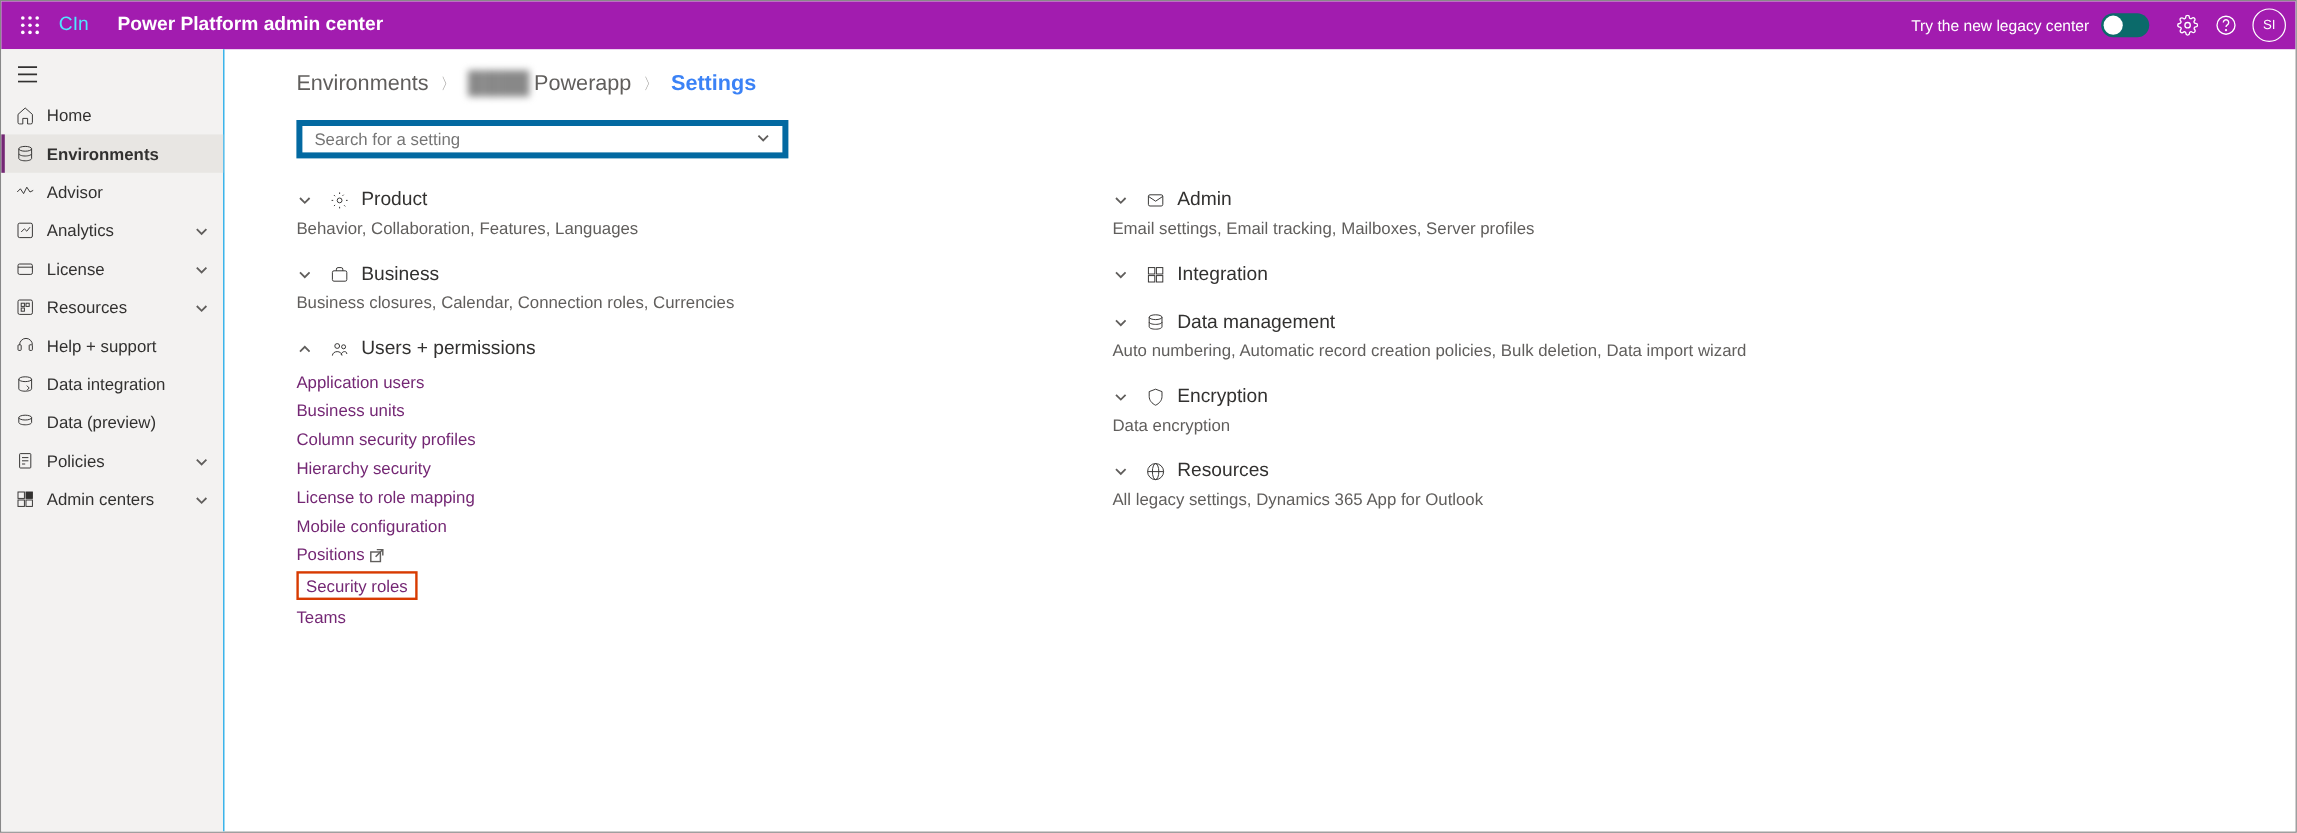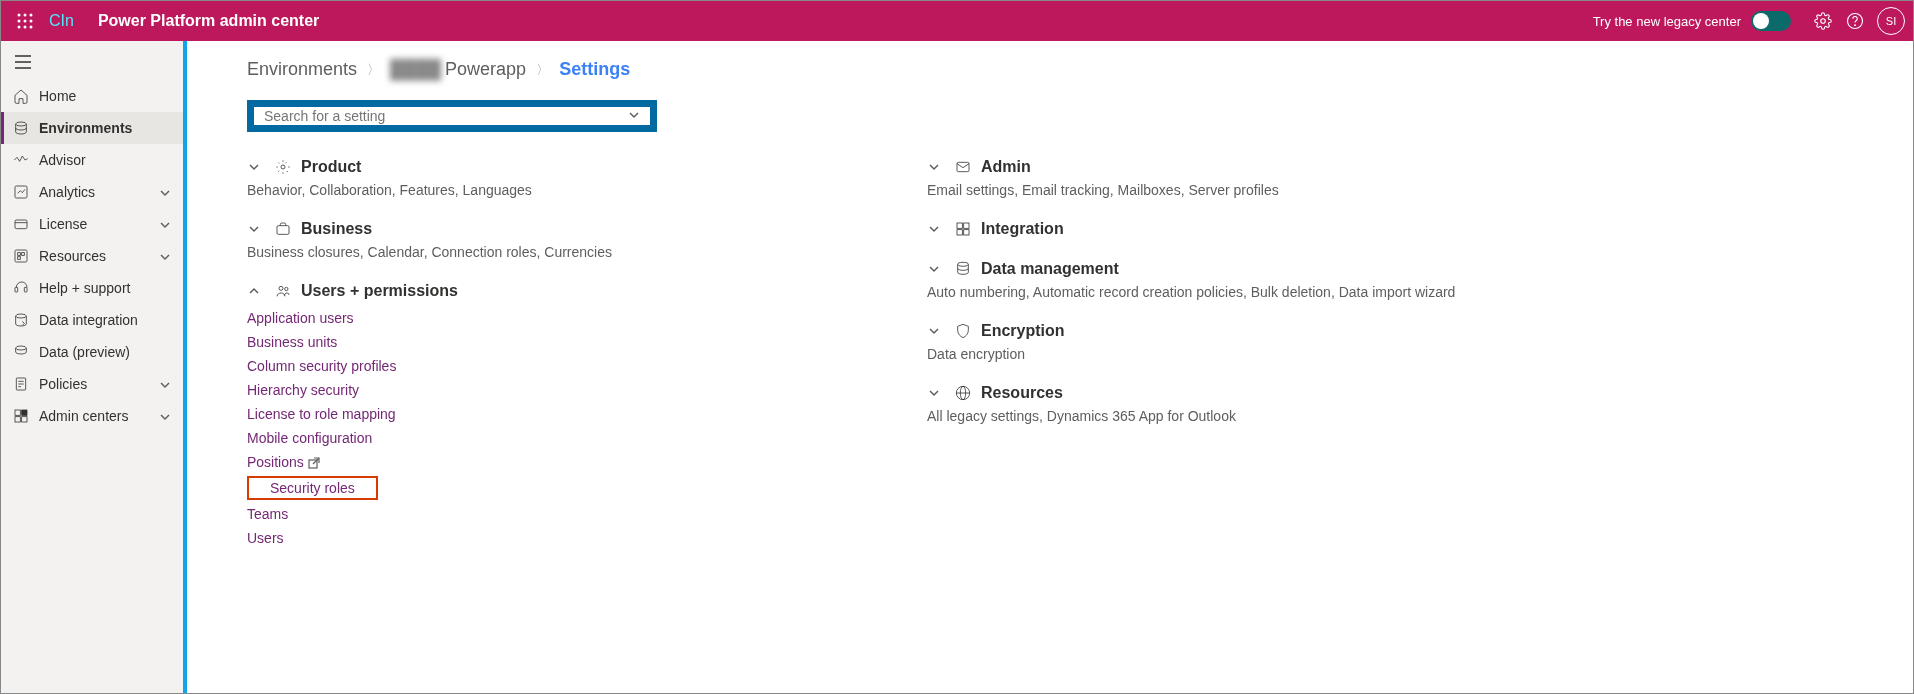--- a/index.html
+++ b/index.html
@@ -1,69 +1,69 @@
 <!DOCTYPE html>
 <html><head>
 <meta charset="utf-8">
 <style>
 * { margin: 0; padding: 0; box-sizing: border-box; font-family: "Segoe UI", -apple-system, BlinkMacSystemFont, sans-serif; }
 body { background: #fff; color: #323130; font-size: 14px; width: 1914px; height: 694px; overflow: hidden; border: 1px solid #888; }
 
 
-.header { height: 40px; background: #be185d; color: #fff; display: flex; align-items: center; padding: 0 8px; }
+.header { height: 40px; background: #a21caf; color: #fff; display: flex; align-items: center; padding: 0 8px; }
 .waffle { width: 32px; height: 32px; display: flex; align-items: center; justify-content: center; cursor: pointer; }
 .waffle svg { fill: #fff; }
 .brand { color: #50E6FF; font-size: 16px; margin-left: 8px; margin-right: 24px; font-weight: 400; }
 .hdr-title { font-size: 16px; font-weight: 600; }
 .hdr-spacer { flex: 1; }
 .hdr-try { font-size: 13px; margin-right: 10px; }
 .toggle { position: relative; width: 40px; height: 20px; background: #0b6a6a; border-radius: 10px; cursor: pointer; margin-right: 16px; }
 .toggle::after { content: ""; position: absolute; left: 2px; top: 2px; width: 16px; height: 16px; border-radius: 50%; background: #fff; }
 .hdr-icon { width: 32px; height: 32px; display: flex; align-items: center; justify-content: center; cursor: pointer; color: #fff; }
 .hdr-icon svg { stroke: #fff; fill: none; stroke-width: 1.5; }
 .avatar { width: 28px; height: 28px; border-radius: 50%; border: 1px solid #fff; display: flex; align-items: center; justify-content: center; font-size: 11px; margin-left: 6px; cursor: pointer; }
 
 
 .shell { display: flex; height: calc(100% - 40px); }
-.sidebar { width: 186px; background: #f3f2f1; border-right: 4px solid #0ea5e9; padding-top: 6px; }
+.sidebar { width: 186px; background: #f3f2f1; border-right: 1px solid #0ea5e9; padding-top: 6px; }
 .hamburger { padding: 8px 14px; cursor: pointer; }
 .nav-item { display: flex; align-items: center; padding: 8px 12px; cursor: pointer; font-size: 14px; position: relative; }
 .nav-item.active { background: #e8e6e3; font-weight: 600; }
 .nav-item.active::before { content: ""; position: absolute; left: 0; top: 0; bottom: 0; width: 3px; background: #742774; }
 .nav-icon { width: 16px; height: 16px; margin-right: 10px; display: flex; align-items: center; justify-content: center; }
 .nav-icon svg { stroke: #323130; fill: none; stroke-width: 1.2; }
 .nav-label { flex: 1; }
 .nav-chevron { width: 12px; height: 12px; }
 
 
 .main { flex: 1; padding: 18px 60px; overflow: auto; }
 .breadcrumb { display: flex; align-items: center; font-size: 18px; margin-bottom: 20px; color: #605e5c; }
 .bc-link { cursor: pointer; }
 .bc-sep { margin: 0 10px; color: #a19f9d; font-size: 13px; }
 .bc-current { font-weight: 700; color: #3b82f6; }
 .bc-blur { filter: blur(3px); color: #888; }
 
-.search-box { width: 410px; height: 32px; border: 7px solid #0369a1; display: flex; align-items: center; padding: 0 10px; margin-bottom: 26px; }
+.search-box { width: 410px; height: 32px; border: 5px solid #0369a1; display: flex; align-items: center; padding: 0 10px; margin-bottom: 26px; }
 .search-box input { flex: 1; border: none; outline: none; font-size: 14px; color: #605e5c; background: transparent; }
 .search-chevron { color: #605e5c; }
 
 .cols { display: flex; gap: 80px; }
 .col { flex: 1; max-width: 600px; }
 
 .group { margin-bottom: 22px; }
 .group-header { display: flex; align-items: center; cursor: pointer; margin-bottom: 6px; }
 .group-chevron { width: 14px; height: 14px; margin-right: 14px; display: flex; align-items: center; justify-content: center; }
 .group-icon { width: 16px; height: 16px; margin-right: 10px; display: flex; align-items: center; justify-content: center; }
 .group-icon svg { stroke: #323130; fill: none; stroke-width: 1.2; }
-.group-title { font-weight: 700; font-size: 16px; color: #323130; }
+.group-title { font-weight: 400; font-size: 16px; color: #323130; }
 .group-sub { font-size: 14px; color: #605e5c; margin-left: 0; }
 
 .link-list { margin-top: 6px; }
 .link-item { display: block; padding: 4px 0; color: #742774; font-size: 14px; cursor: pointer; text-decoration: none; }
-.link-item.highlight { border: 2px solid #d83b01; padding: 2px 21px; display: inline-block; margin: 2px 0; }
+.link-item.highlight { border: 2px solid #d83b01; padding: 2px 6px; display: inline-block; margin: 2px 0; }
 .ext-icon { margin-left: 4px; display: inline-flex; vertical-align: middle; }
 .ext-icon svg { stroke: #605e5c; fill: none; stroke-width: 1.2; }
 </style>
 </head>
 <body>
 
 <div class="header">
   <div class="waffle">
     <svg width="16" height="16" viewBox="0 0 16 16">
         <circle cx="2" cy="2" r="1.5"></circle>
@@ -330,23 +330,20 @@
                       <rect x="1" y="3" width="8" height="8"></rect>
                       <polyline points="6,1 11,1 11,6"></polyline>
                       <line x1="11" y1="1" x2="5" y2="7"></line>
                     </svg>
                   </span></a>
               </div>
               <div><a class="link-item highlight">Security roles</a></div>
               <div>
                 <a class="link-item">Teams</a>
               </div>
-              <div>
-                <a class="link-item">Users</a>
-              </div>
             </div>
           </div>
         </div>
       <div class="col" id="col-right">
           <div class="group">
             <div class="group-header">
               <span class="group-chevron">
                 <svg width="12" height="12" viewBox="0 0 12 12" stroke="#605e5c" fill="none" stroke-width="1.5">
                   <polyline points="2,4 6,8 10,4"></polyline>
                 </svg>

